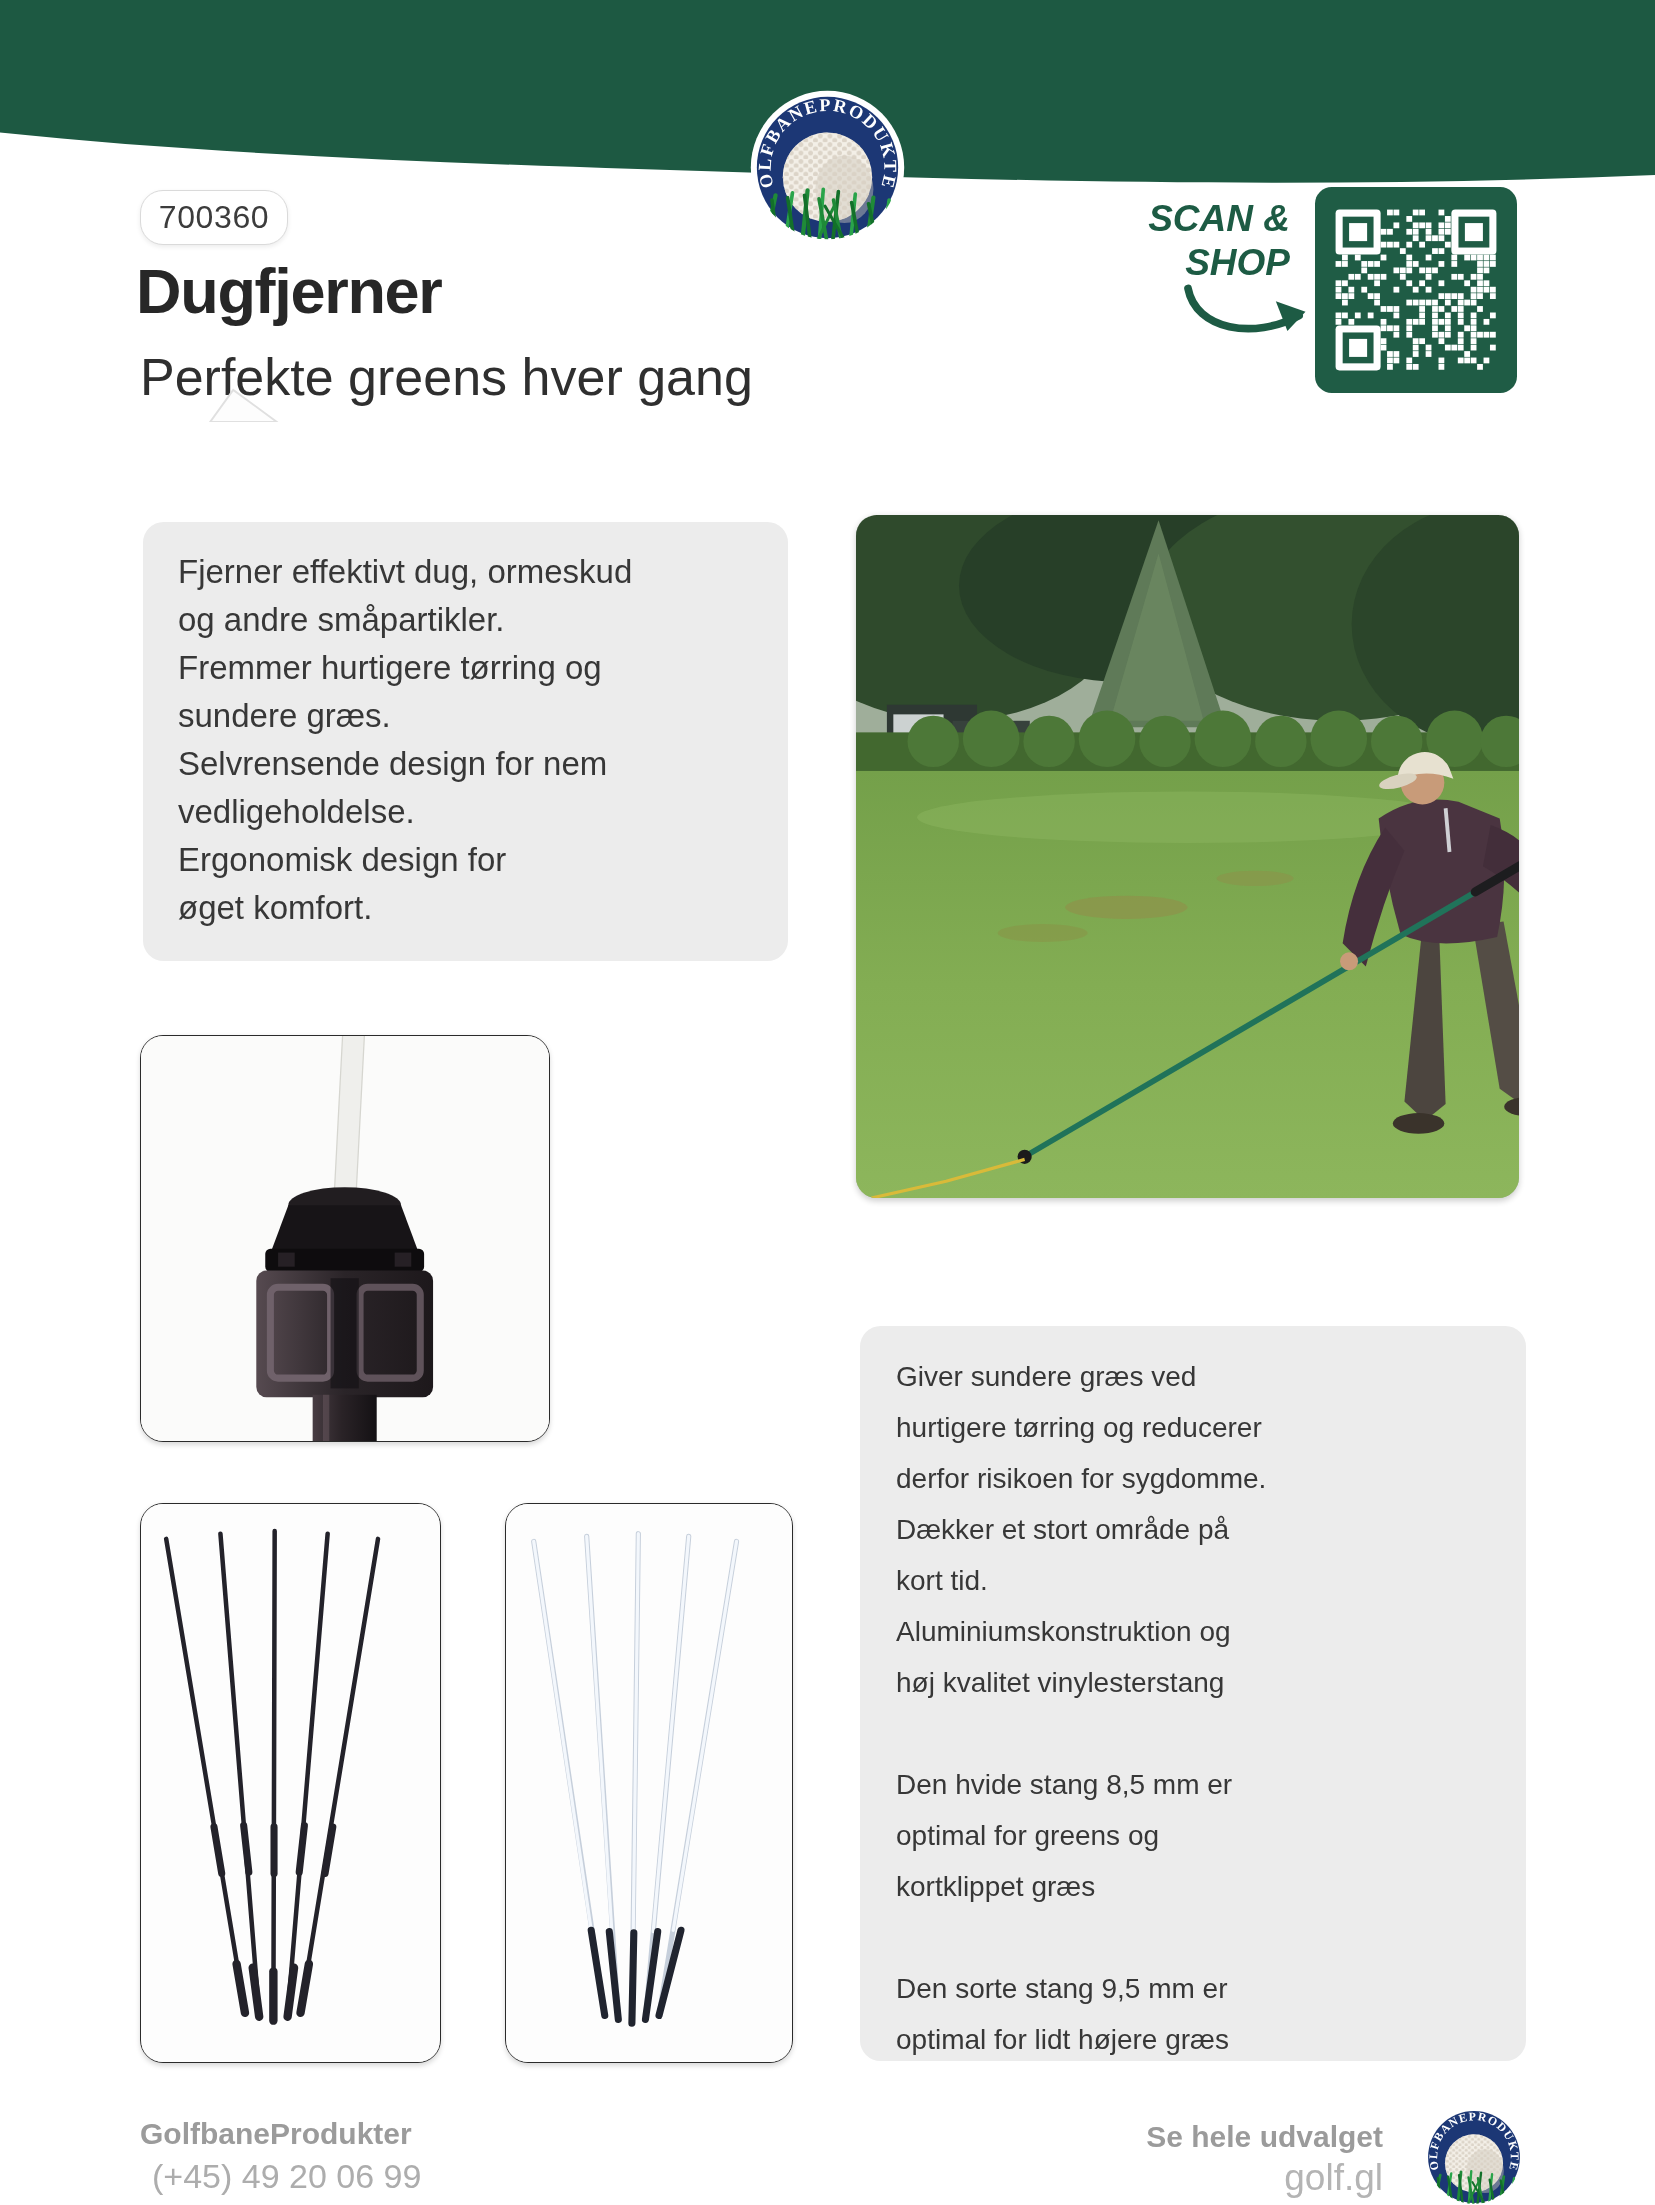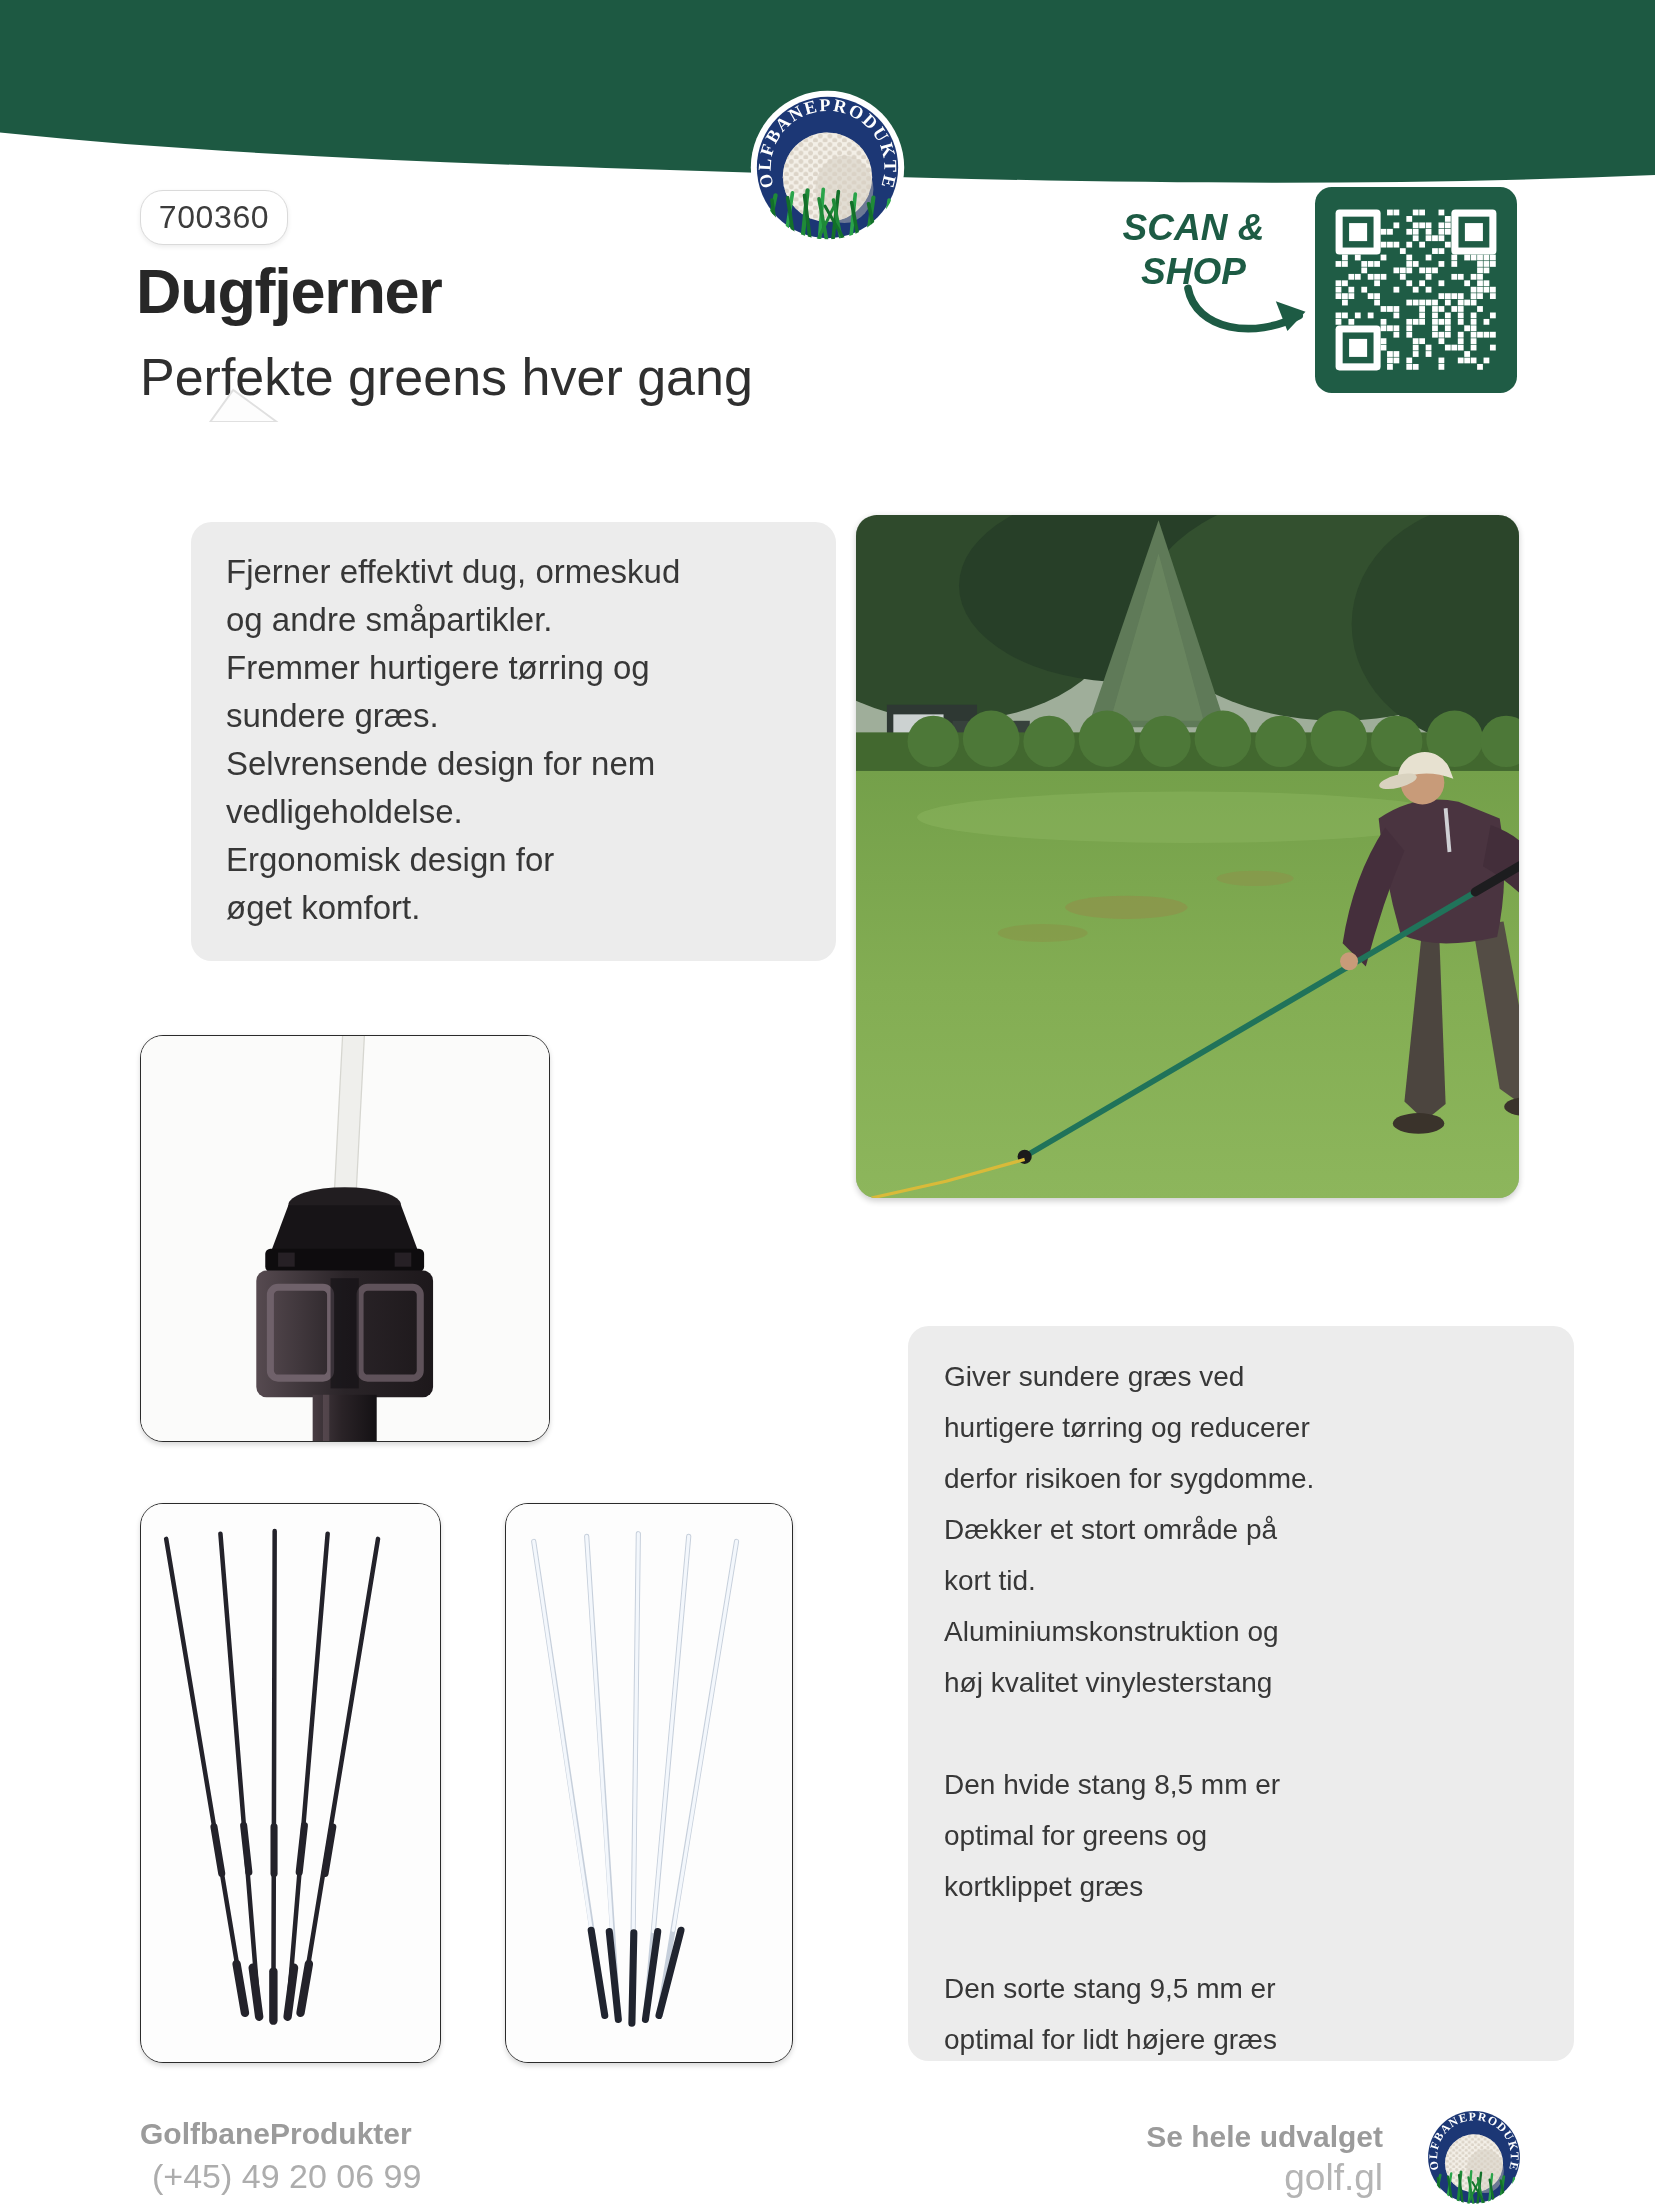--- a/index.html
+++ b/index.html
@@ -7,33 +7,33 @@
         font-family:"Liberation Sans",sans-serif;color:#333;}
   .abs{position:absolute;}
   
   #header-band{left:0;top:0;width:1655px;height:193px;}
   #brand-logo-main{left:749px;top:89px;width:157px;height:157px;}
   #product-code{left:140px;top:190px;width:146px;height:53px;background:#fff;
     border:1.9px solid #dadada;border-radius:23px;box-shadow:0 1.9px 5.1px rgba(0,0,0,.08);
     display:flex;align-items:center;justify-content:center;font-size:32px;color:#3c3c3c;letter-spacing:0.6px;}
   #page-title{left:136px;top:255px;font-size:63px;font-weight:700;color:#272727;letter-spacing:-1.3px;}
   #page-subtitle{left:140px;top:347px;font-size:52px;color:#2f2f2f;}
-  #scan-shop{left:1097px;top:206px;width:193px;text-align:center;font-size:37px;line-height:1.2;
+  #scan-shop{left:1097px;top:197px;width:193px;text-align:right;font-size:37px;line-height:1.2;
     font-style:italic;font-weight:700;color:#1d5b44;}
   #scan-arrow{left:1179px;top:282px;width:142px;height:71px;}
   #qr-box{left:1315px;top:187px;width:202px;height:206px;background:#1f5c45;border-radius:16.7px;}
   #qr-svg{position:absolute;left:0;top:0;}
   
   #banner-tail{left:205px;top:386px;width:77px;height:36px;}
   #tagline-banner{left:143px;top:416px;width:1382px;height:79px;background:#fdfdfd;
     border:1.3px solid #e7e7e7;border-radius:13px;box-shadow:0 5.1px 11.6px rgba(0,0,0,.10);
     display:flex;align-items:center;justify-content:center;z-index:2;}
   #tagline-banner .txt{font-size:39px;font-style:italic;font-weight:700;color:#2b2b2b;}
   
-  .grayblock{background:#ececec;border-radius:20.6px;box-sizing:border-box;white-space:pre-line;color:#373737;margin-left:48px;}
+  .grayblock{background:#ececec;border-radius:20.6px;box-sizing:border-box;white-space:pre-line;color:#373737;}
   #features-block{left:143px;top:522px;width:645px;height:439px;padding:26px 35px;font-size:33px;line-height:48px;}
   #details-block{left:860px;top:1326px;width:666px;height:735px;padding:24.5px 36px;font-size:28px;line-height:51px;}
   
   .imgbox{background:#fdfdfd;border:1.9px solid #2b2b2b;border-radius:23px;box-sizing:border-box;
     box-shadow:0 2.6px 5.1px rgba(0,0,0,.15);overflow:hidden;}
   #main-photo{left:856px;top:515px;width:663px;height:683px;border-radius:20.6px;overflow:hidden;
     box-shadow:0 2.6px 6.4px rgba(0,0,0,.2);}
   #connector-photo{left:140px;top:1035px;width:410px;height:407px;}
   #black-rods-photo{left:140px;top:1503px;width:301px;height:560px;}
   #white-rods-photo{left:505px;top:1503px;width:288px;height:560px;}

